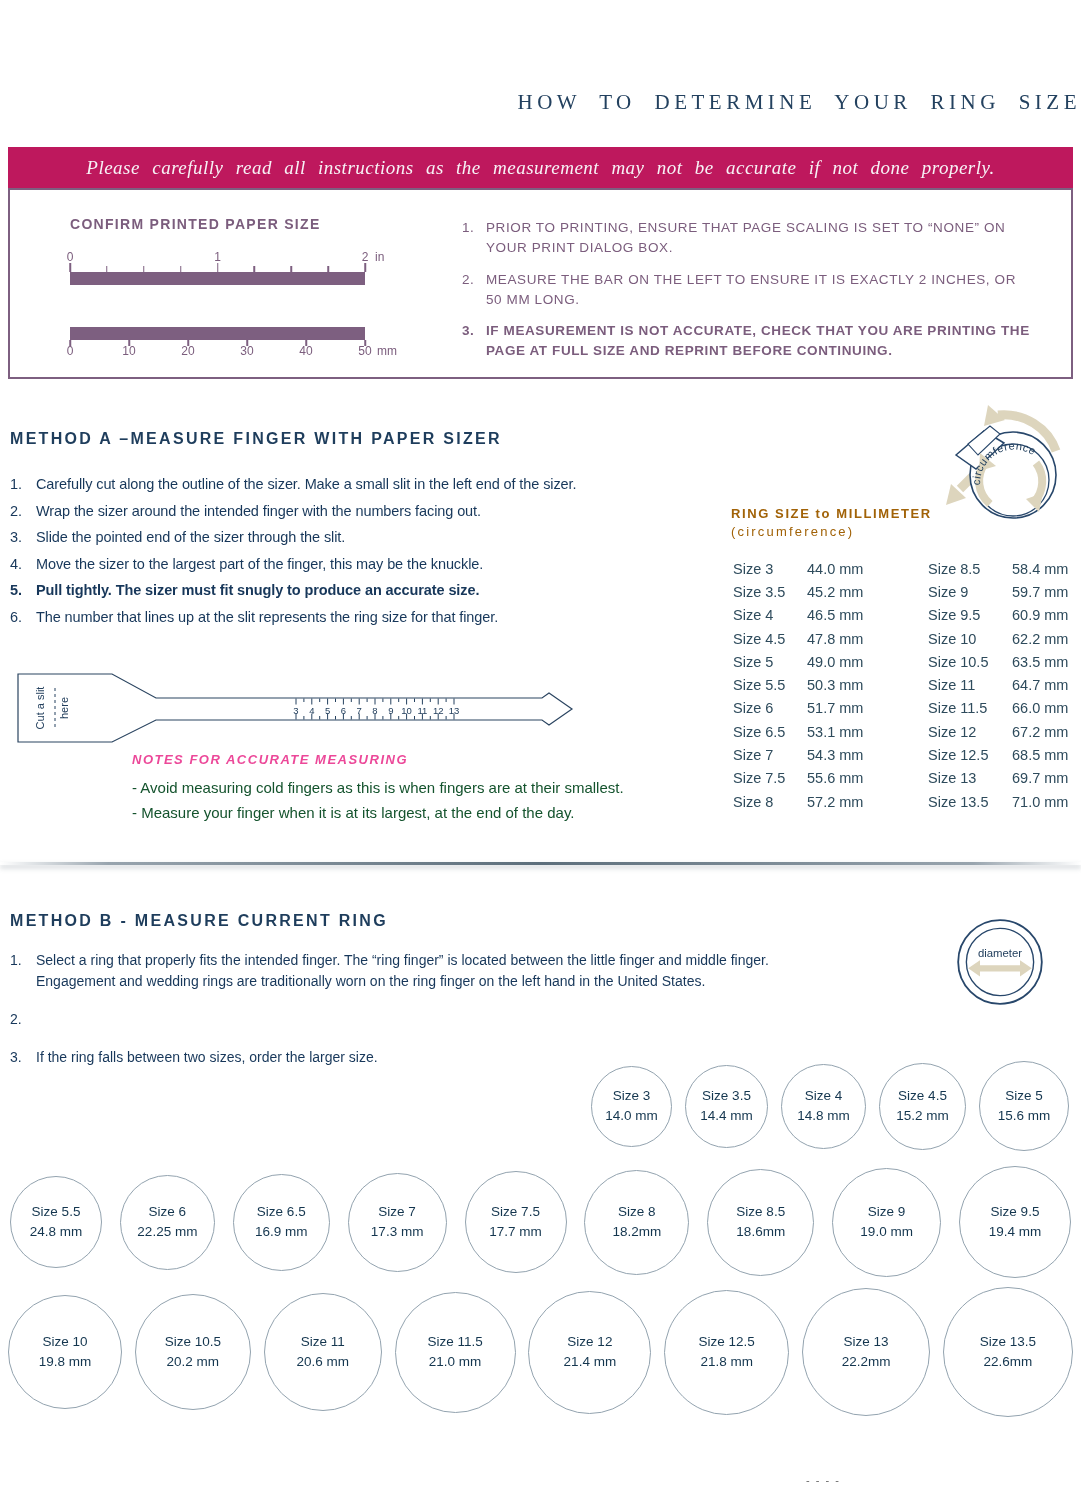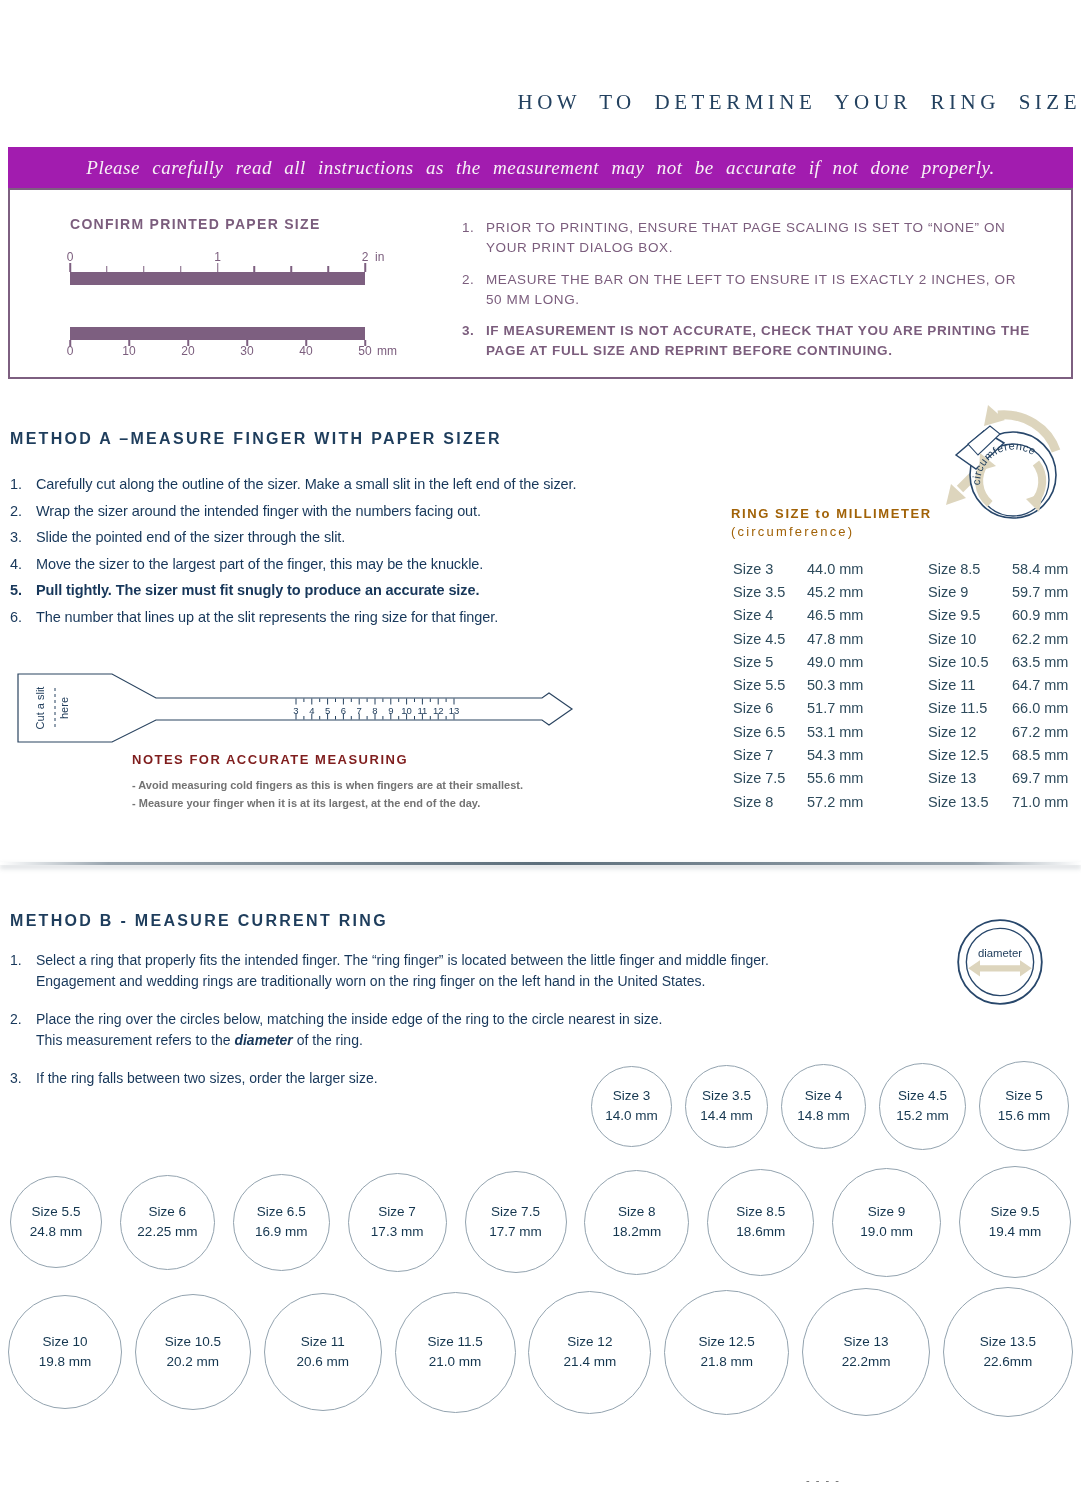--- a/index.html
+++ b/index.html
@@ -3,21 +3,21 @@
 <meta charset="utf-8">
 <style>
   html,body { margin:0; padding:0; background:#ffffff; }
   .page { position:relative; width:1081px; height:1500px; background:#ffffff;
           font-family:"Liberation Sans", sans-serif; overflow:hidden; }
 
   
   .title { position:absolute; top:90px; left:0; width:100%; margin:0; text-align:right;
            font-family:"Liberation Serif", serif; font-weight:normal; font-size:21px;
            letter-spacing:4.5px; word-spacing:9px; color:#23415f; }
-  .banner { position:absolute; top:147px; left:8px; right:8px; height:41px; background:#a21caf;
+  .banner { position:absolute; top:147px; left:8px; right:8px; height:41px; background:#be185d;
             display:flex; align-items:center; justify-content:center; }
   .banner span { font-family:"Liberation Serif", serif; font-style:italic; font-size:19px;
                  color:#f7f3f6; letter-spacing:0.5px; word-spacing:7px; }
 
   
   .confirm-box { position:absolute; top:188px; left:8px; right:8px; height:187px;
                  border:2px solid #7d5f80; background:#fff; }
   .confirm-heading { position:absolute; left:60px; top:26px; font-size:14px; font-weight:bold;
                      letter-spacing:1.3px; color:#7b5d7d; }
   .ruler { position:absolute; left:60px; width:295px; height:46px; }
@@ -62,23 +62,23 @@
   .ring-col-right { left:928px; }
   .ring-row { display:flex; height:23.3px; align-items:center; font-size:14.5px; color:#2e4b5c; }
   .ring-col-left .ring-size { width:74px; }
   .ring-col-right .ring-size { width:84px; }
 
   
   .sizer-svg { position:absolute; left:8px; top:668px; }
 
   
   .notes { position:absolute; left:132px; top:752px; }
-  .notes-heading { font-size:13px; font-weight:bold; letter-spacing:1.5px; color:#7f1d1d;
-                   margin-bottom:9px; }
-  .note-line { font-size:11px; font-weight:bold; color:#737373; line-height:1.65; }
+  .notes-heading { font-size:13px; font-weight:bold; letter-spacing:1.5px; color:#ec4899;
+                   margin-bottom:9px;font-style:italic; }
+  .note-line { font-size:15px; font-weight:normal; color:#14532d; line-height:1.65; }
 
   .divider { position:absolute; left:0; right:0; top:862px; height:3px;
              background:linear-gradient(90deg, rgba(138,151,161,0) 0%, #98a4ae 10%,
                         #5c6e7b 50%, #98a4ae 90%, rgba(138,151,161,0) 100%);
              box-shadow:0 3px 5px rgba(100,115,125,0.35); }
 
   .method-b { position:absolute; left:10px; top:912px; width:960px; }
   .steps-b { margin-top:20px; }
   .step-b { display:flex; font-size:14px; color:#17375a; line-height:1.5; margin-bottom:17px; }
   .step-b .step-num { width:26px; flex:none; }
@@ -414,24 +414,20 @@
     <div class="steps-b">
       <div class="step-b">
         <span class="step-num">1.</span>
         <span class="step-text">
           <span class="line">Select a ring that properly fits the intended finger. The “ring finger” is located between the little finger and middle finger.</span>
           <span class="line">Engagement and wedding rings are traditionally worn on the ring finger on the left hand in the United States.</span>
         </span>
       </div>
       <div class="step-b">
         <span class="step-num">2.</span>
-        <span class="step-text">
-          <span class="line">Place the ring over the circles below, matching the inside edge of the ring to the circle nearest in size.</span>
-          <span class="line"><span>This measurement refers to the </span><span class="em">diameter</span><span> of the ring.</span></span>
-        </span>
       </div>
       <div class="step-b">
         <span class="step-num">3.</span>
         <span class="step-text">
           <span class="line">If the ring falls between two sizes, order the larger size.</span>
         </span>
       </div>
     </div>
   </div>
 

